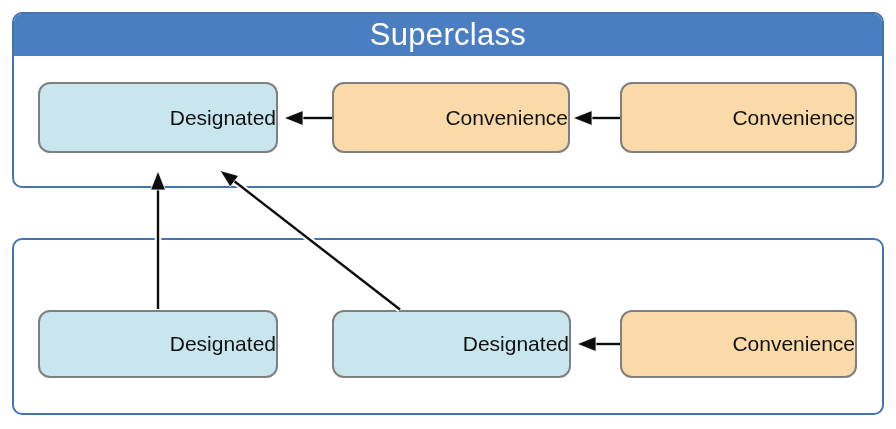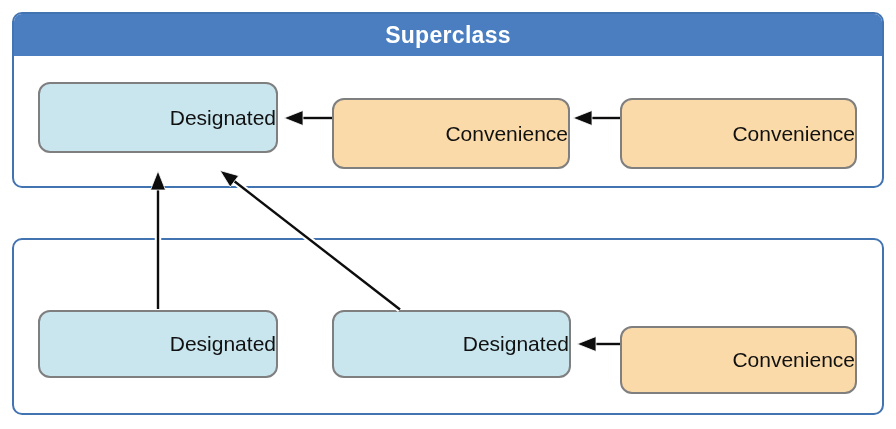--- a/index.html
+++ b/index.html
@@ -25,37 +25,37 @@
   #subclass-container  { top: 238px; height: 177px; }
   .header-bar {
     height: 42px;
     background: var(--header-blue, #4B7EC0);
     display: flex;
     align-items: center;
     justify-content: center;
   }
   .header-title {
     color: var(--header-text, #ffffff);
-    font-weight: bold;
-    font-size: 23px;
+    font-weight: normal;
+    font-size: 31px;
     letter-spacing: 0.3px;
   }
   .node {
     position: absolute;
     box-sizing: border-box;
     border: 2px solid var(--box-border-gray, #7f7f7f);
     border-radius: 12px;
     display: flex;
     align-items: center;
     justify-content: flex-end;
     font-size: 21px;
     color: var(--label-text, #111111);
   }
   .designated  { background: var(--designated-fill, #C9E6EF); }
-  .convenience { background: var(--convenience-fill, #FBDAA9); margin-top: 16px; }
+  .convenience { background: var(--convenience-fill, #FBDAA9); }
 
   
   #sc-box-0 { left: 24px;  top: 68px; width: 240px; height: 71px; }
   #sc-box-1 { left: 318px; top: 68px; width: 238px; height: 71px; }
   #sc-box-2 { left: 606px; top: 68px; width: 237px; height: 71px; }
   
   #sb-box-0 { left: 24px;  top: 70px; width: 240px; height: 68px; }
   #sb-box-1 { left: 318px; top: 70px; width: 239px; height: 68px; }
   #sb-box-2 { left: 606px; top: 70px; width: 237px; height: 68px; }
 

